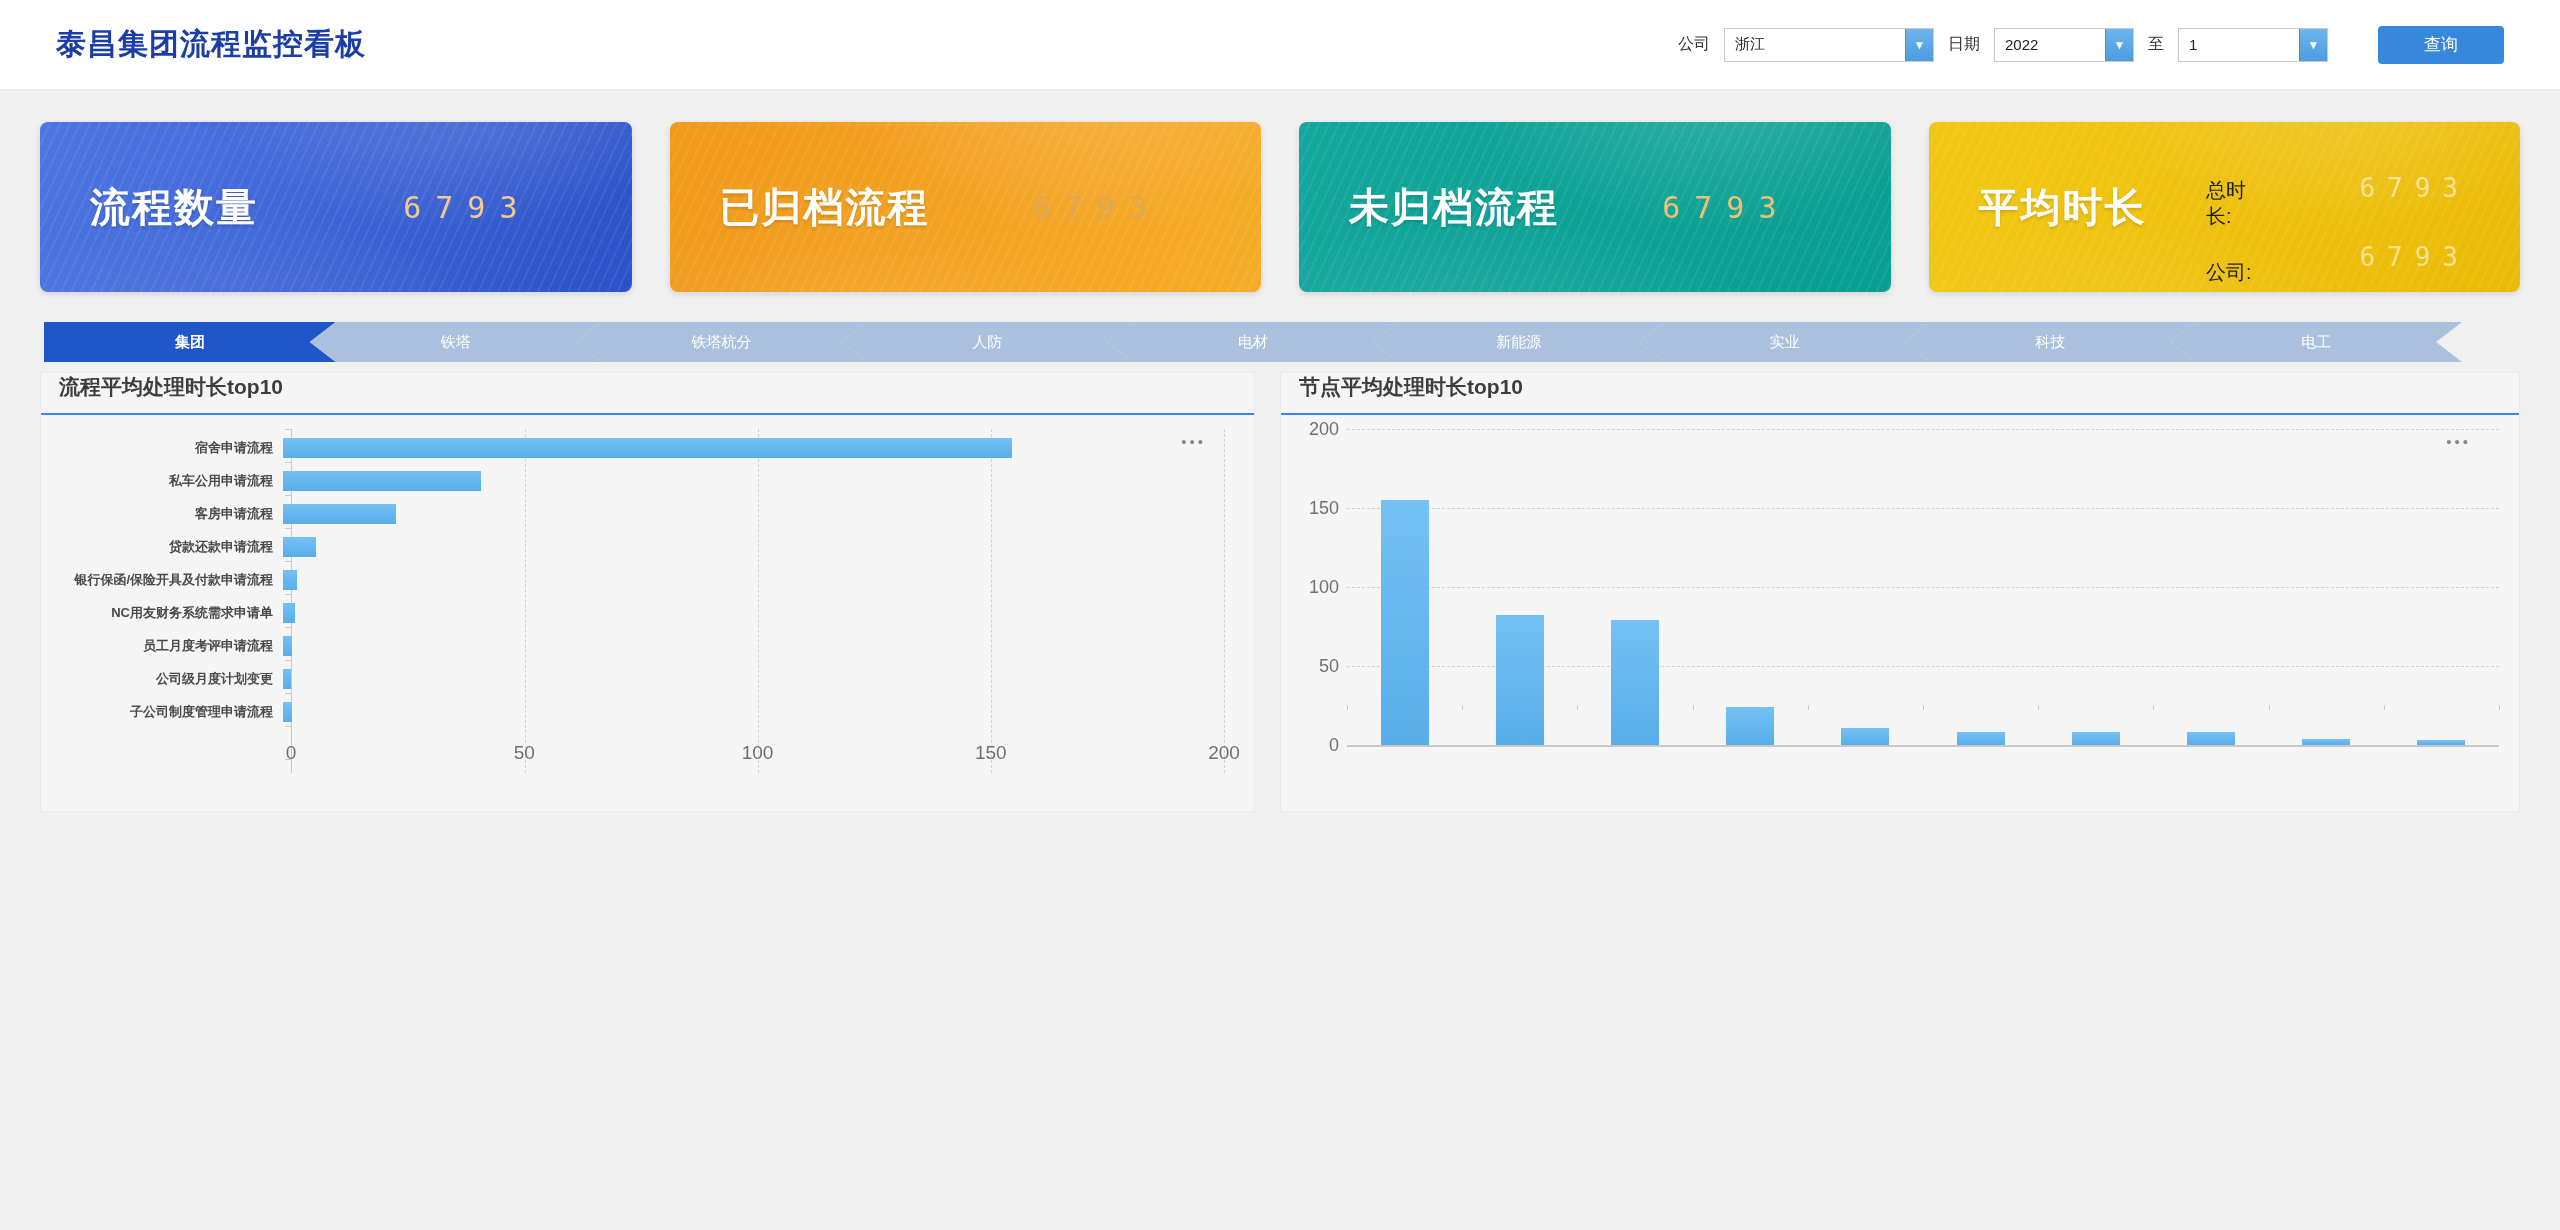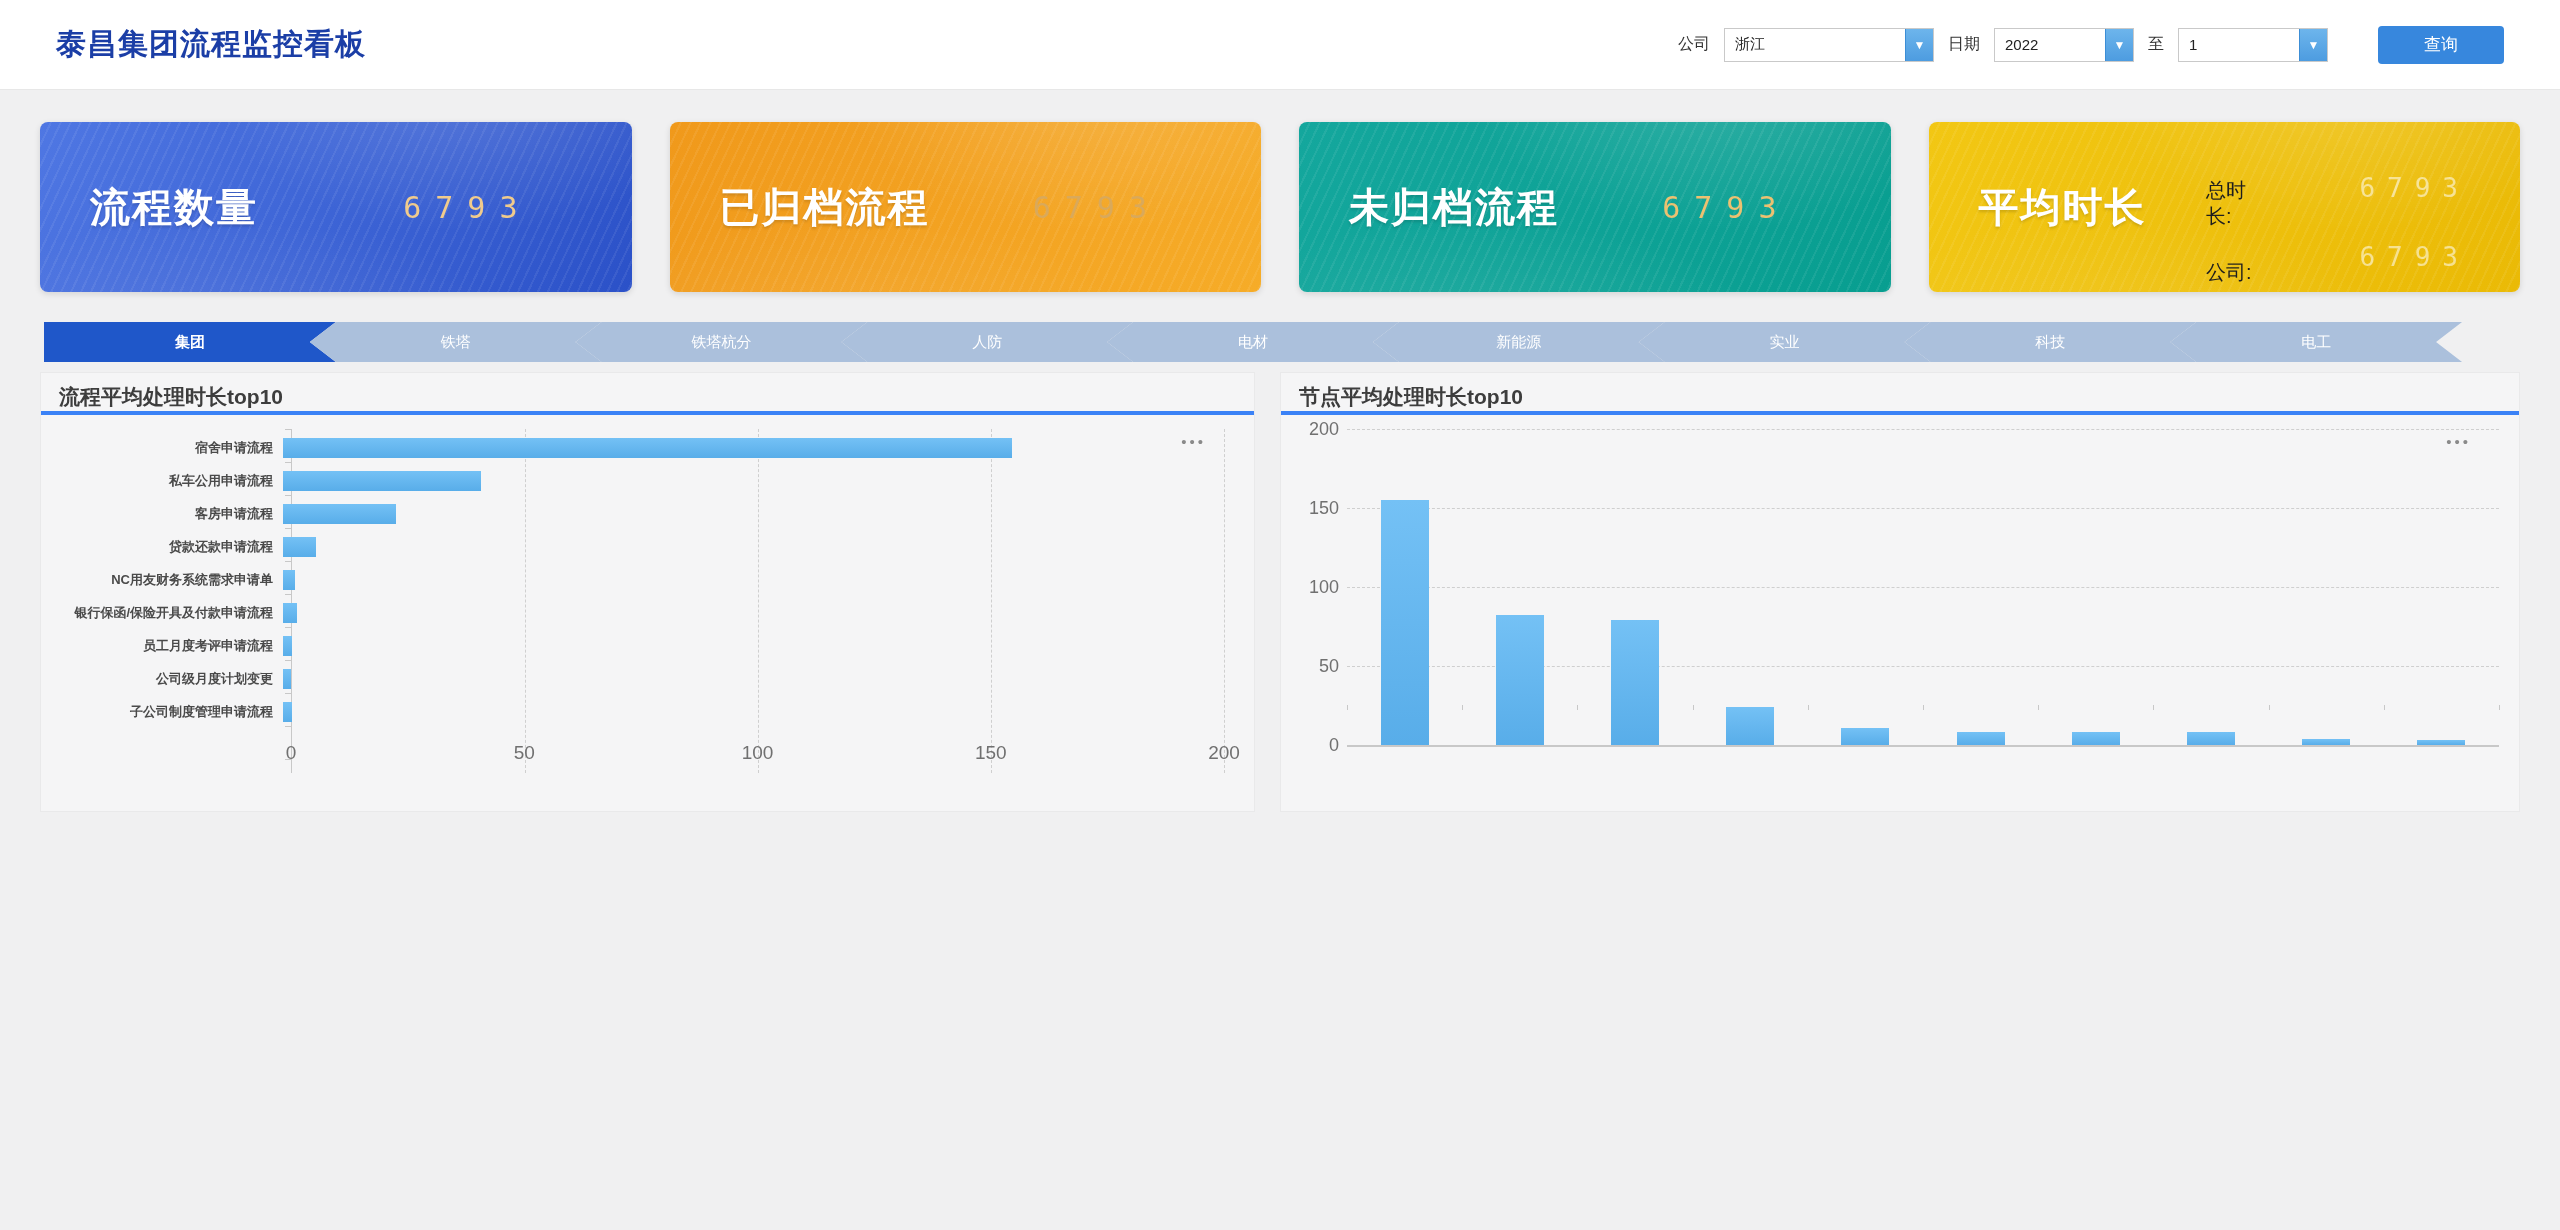--- a/index.html
+++ b/index.html
@@ -60,22 +60,22 @@
          filter:drop-shadow(-1px -1px 0 rgba(255,255,255,.75)) drop-shadow(-1px 1px 0 rgba(255,255,255,.75)); }
   .tab + .tab { margin-left:-26px; }
   .tab.first { clip-path:polygon(0 0, 100% 0, calc(100% - 26px) 50%, 100% 100%, 0 100%); }
   .tab.active { background:#1f57c9; font-weight:bold; }
 
   
   .charts { display:flex; gap:25px; padding:10px 40px 0 40px; }
   .panel { background:#f5f5f6; border:1px solid #e9e9ea; height:440px; position:relative; }
   .panel-left { width:1215px; }
   .panel-right { width:1240px; }
-  .panel-header { height:42px; display:flex; align-items:flex-end; padding:0 18px;
-                  border-bottom:4px solid #3b82f6; }
+  .panel-header { height:42px; display:flex; align-items:flex-start; padding:0 18px;
+                  border-bottom:2px solid #3b82f6; }
   .panel-title { font-size:21px; font-weight:bold; color:#3d3d3d; }
   .dots { position:absolute; top:60px; right:48px; color:#8a8a8a; font-size:15px;
           letter-spacing:3px; cursor:pointer; z-index:5; }
 
   
   .hchart { position:relative; padding:16px 0 0 0; }
   .hgrid { position:absolute; left:250px; right:30px; top:14px; height:344px;
            border-left:1px solid #c8c8c8; z-index:0; }
   .hgrid .vline { position:absolute; top:0; bottom:0; border-left:1px dashed #cfcfcf; }
   .hgrid .tick { position:absolute; left:-7px; width:6px; border-top:1px solid #c8c8c8; }
@@ -210,29 +210,29 @@
               <div class="hbar" style="width: 12%;"></div>
             </div>
           </div>
           <div class="hrow">
             <span class="hlabel">贷款还款申请流程</span>
             <div class="htrack">
               <div class="hbar" style="width: 3.5%;"></div>
             </div>
           </div>
           <div class="hrow">
+            <span class="hlabel">银行保函/保险开具及付款申请流程</span>
+            <div class="htrack">
+              <div class="hbar" style="width: 1.5%;"></div>
+            </div>
+          </div>
+          <div class="hrow">
             <span class="hlabel">NC用友财务系统需求申请单</span>
             <div class="htrack">
               <div class="hbar" style="width: 1.25%;"></div>
-            </div>
-          </div>
-          <div class="hrow">
-            <span class="hlabel">银行保函/保险开具及付款申请流程</span>
-            <div class="htrack">
-              <div class="hbar" style="width: 1.5%;"></div>
             </div>
           </div>
           <div class="hrow">
             <span class="hlabel">员工月度考评申请流程</span>
             <div class="htrack">
               <div class="hbar" style="width: 1%;"></div>
             </div>
           </div>
           <div class="hrow">
             <span class="hlabel">公司级月度计划变更</span>

